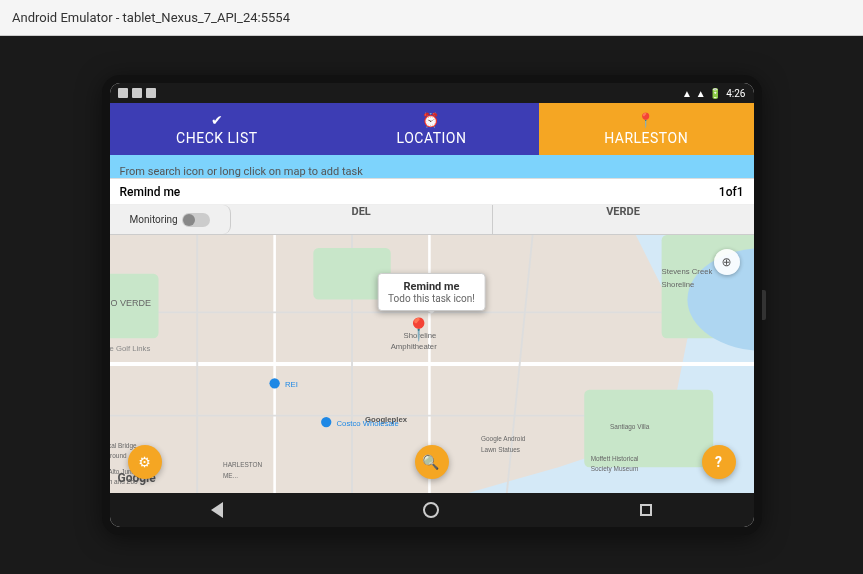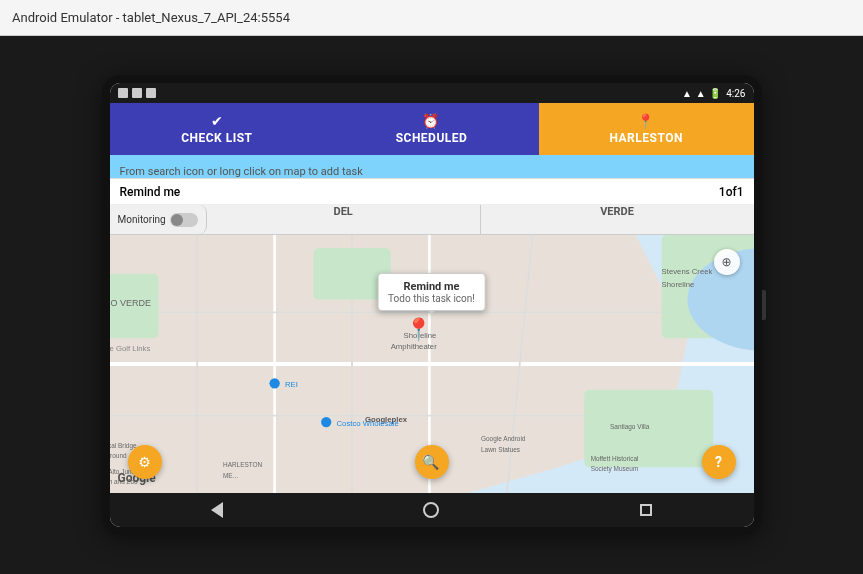--- a/index.html
+++ b/index.html
@@ -105,22 +105,22 @@
       cursor: pointer;
       gap: 2px;
     }
     .tab-item.active-orange {
       background: #f5a623;
     }
     .tab-item.active-blue {
       background: #3d3db4;
     }
     .tab-label {
-      font-size: 12px;
-      font-weight: bold;
+      font-size: 14px;
+      font-weight: normal;
       color: #fff;
       letter-spacing: 0.5px;
     }
     .tab-icon {
       font-size: 14px;
       color: #fff;
     }
 
     
     .toolbar {
@@ -150,21 +150,21 @@
       height: 30px;
       background: #f0f0f0;
       display: flex;
       align-items: stretch;
       border-bottom: 1px solid #ccc;
       flex-shrink: 0;
     }
     .monitoring-section {
       display: flex;
       align-items: center;
-      padding: 0 8px;
+      padding: 0 20px;
       gap: 4px;
       font-size: 10px;
       color: #333;
       border-right: 1px solid #ccc;
       border-radius: 8px;
     }
     .toggle {
       width: 28px;
       height: 14px;
       background: #ccc;
@@ -415,21 +415,21 @@
         </div>
       </div>
 
       <div class="tab-bar">
         <div class="tab-item active-blue">
           <span class="tab-icon">✔</span>
           <span class="tab-label">CHECK LIST</span>
         </div>
         <div class="tab-item active-blue">
           <span class="tab-icon">⏰</span>
-          <span class="tab-label">SCHEDULED</span>
+          <span class="tab-label">LOCATION</span>
         </div>
         <div class="tab-item active-orange">
           <span class="tab-icon">📍</span>
           <span class="tab-label">HARLESTON</span>
         </div>
       </div>
 
       <div class="toolbar">
         <span>From search icon or long click on map to add task</span>
       </div>

